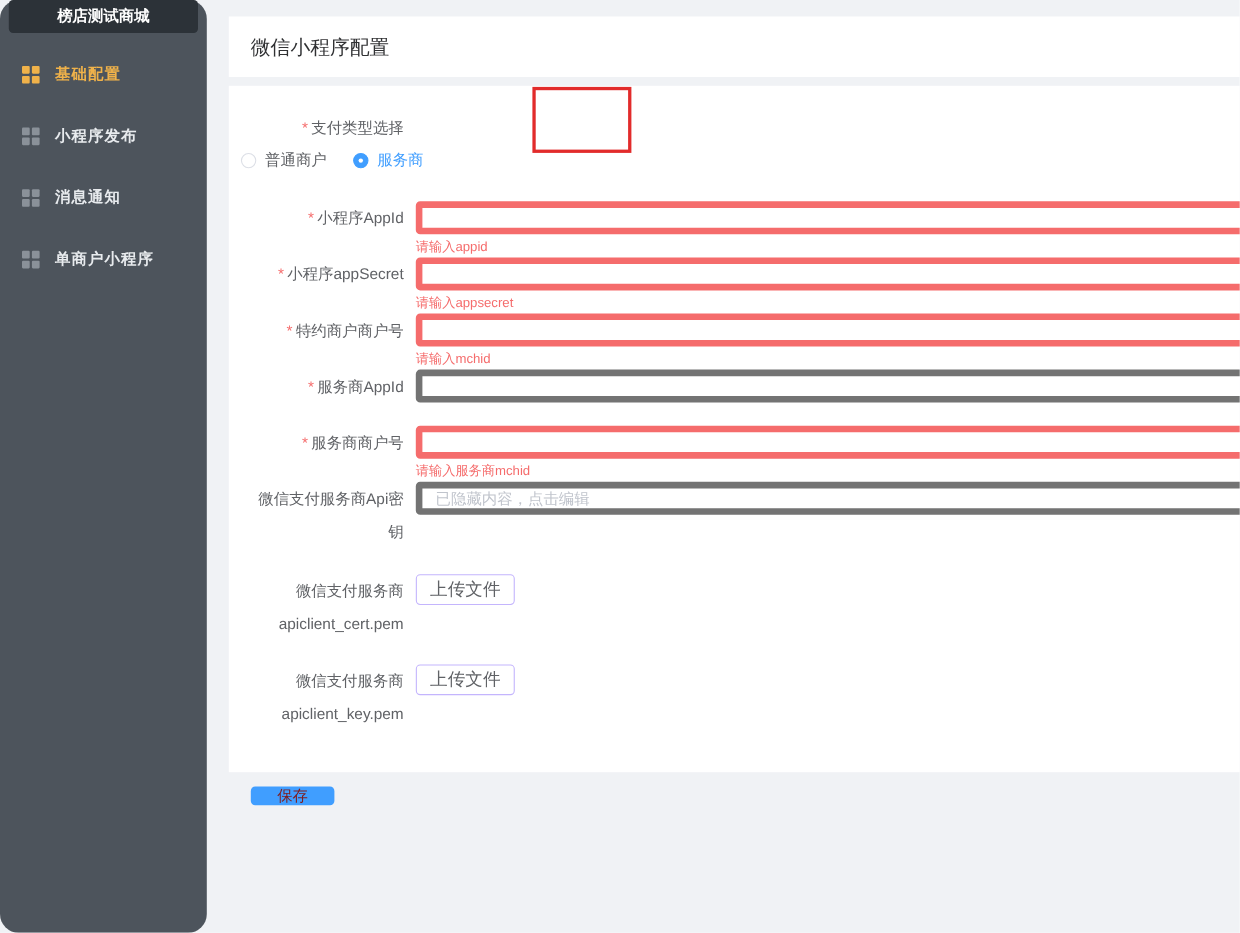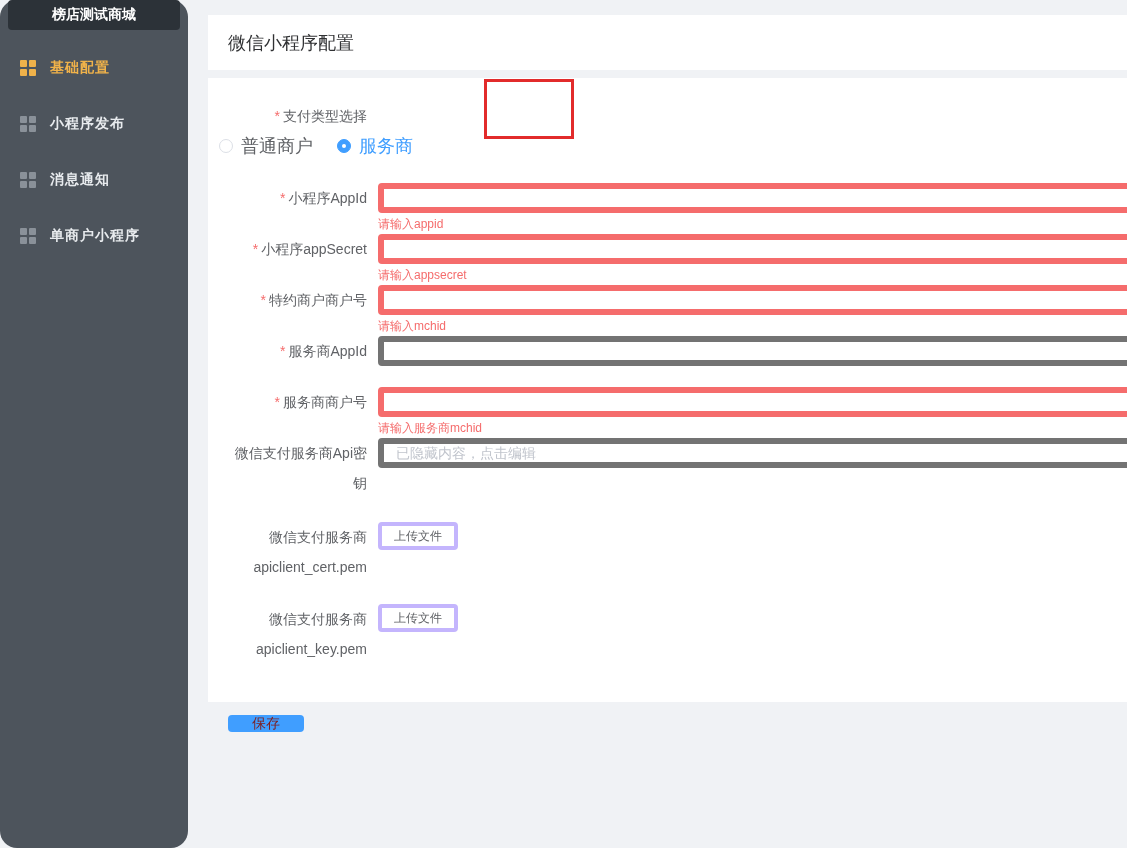--- a/index.html
+++ b/index.html
@@ -71,33 +71,33 @@
   .radio + .radio { margin-left:24px; }
   .radio-circle {
     width:14px; height:14px; border-radius:50%; border:1px solid #dcdfe6;
     background:#fff; display:inline-block; position:relative; flex-shrink:0;
   }
   .radio.checked .radio-circle { background:#409eff; border-color:#409eff; }
   .radio.checked .radio-circle::after {
     content:""; position:absolute; left:50%; top:50%; width:4px; height:4px;
     border-radius:50%; background:#fff; transform:translate(-50%,-50%);
   }
-  .radio-label { margin-left:8px; font-size:18px; color:#606266; }
+  .radio-label { margin-left:8px; font-size:14px; color:#606266; }
   .radio.checked .radio-label { color:#409eff; }
 
   .annotation-box {
     position:absolute; left:276px; top:1px; width:90px; height:60px;
     border:3px solid #e22b2b; z-index:2; pointer-events:none;
   }
 
   .upload-btn {
     margin-left:11px; align-self:flex-start;
     height:28px; padding:0 12px; background:#ffffff;
-    border:4px solid #c4b5fd; border-radius:4px;
-    font-size:12px; color:#606266; cursor:pointer;
+    border:1px solid #c4b5fd; border-radius:4px;
+    font-size:16px; color:#606266; cursor:pointer;
     font-family:"Liberation Sans", sans-serif;
   }
 
   .save-btn {
     margin:13px 0 0 20px; width:76px; height:17px;
     background:#409eff; border:none; border-radius:4px;
     color:#7f1d1d; font-size:14px; cursor:pointer;
     font-family:"Liberation Sans", sans-serif;
   }
 </style>

